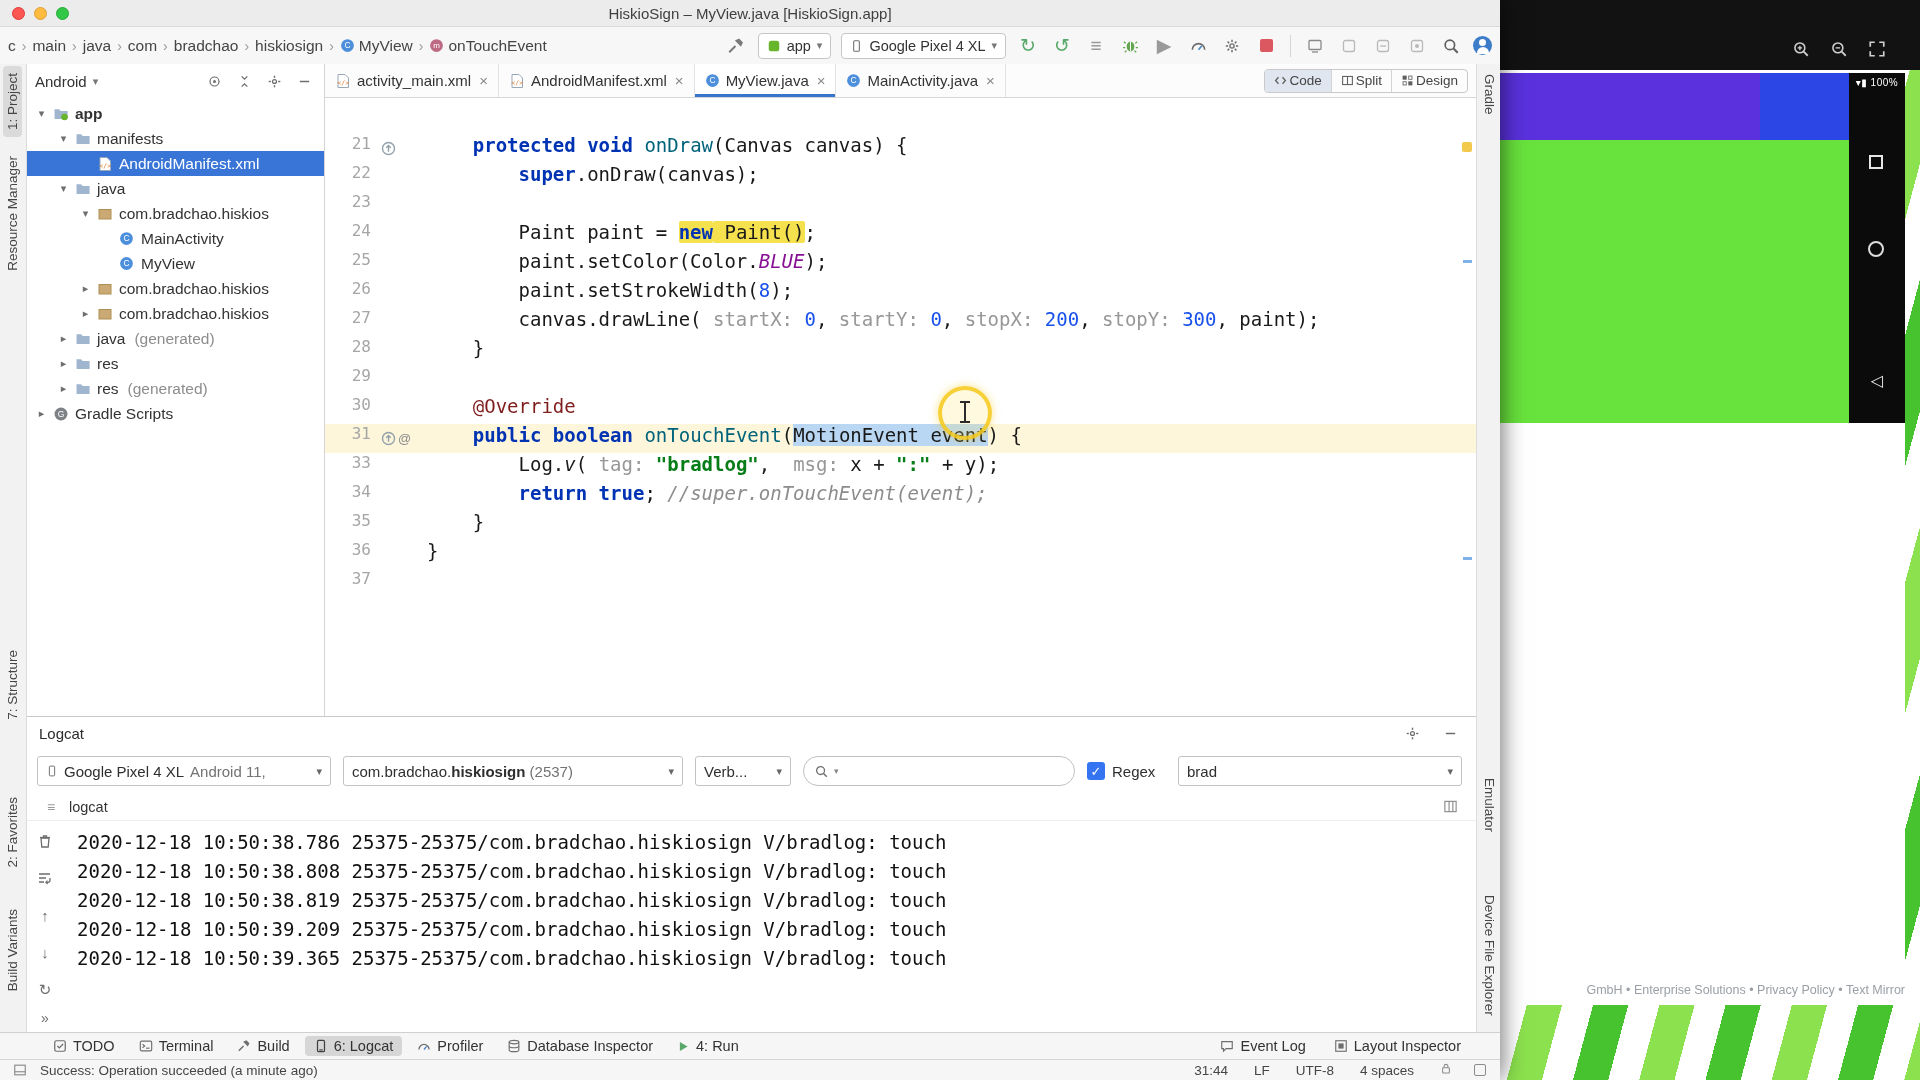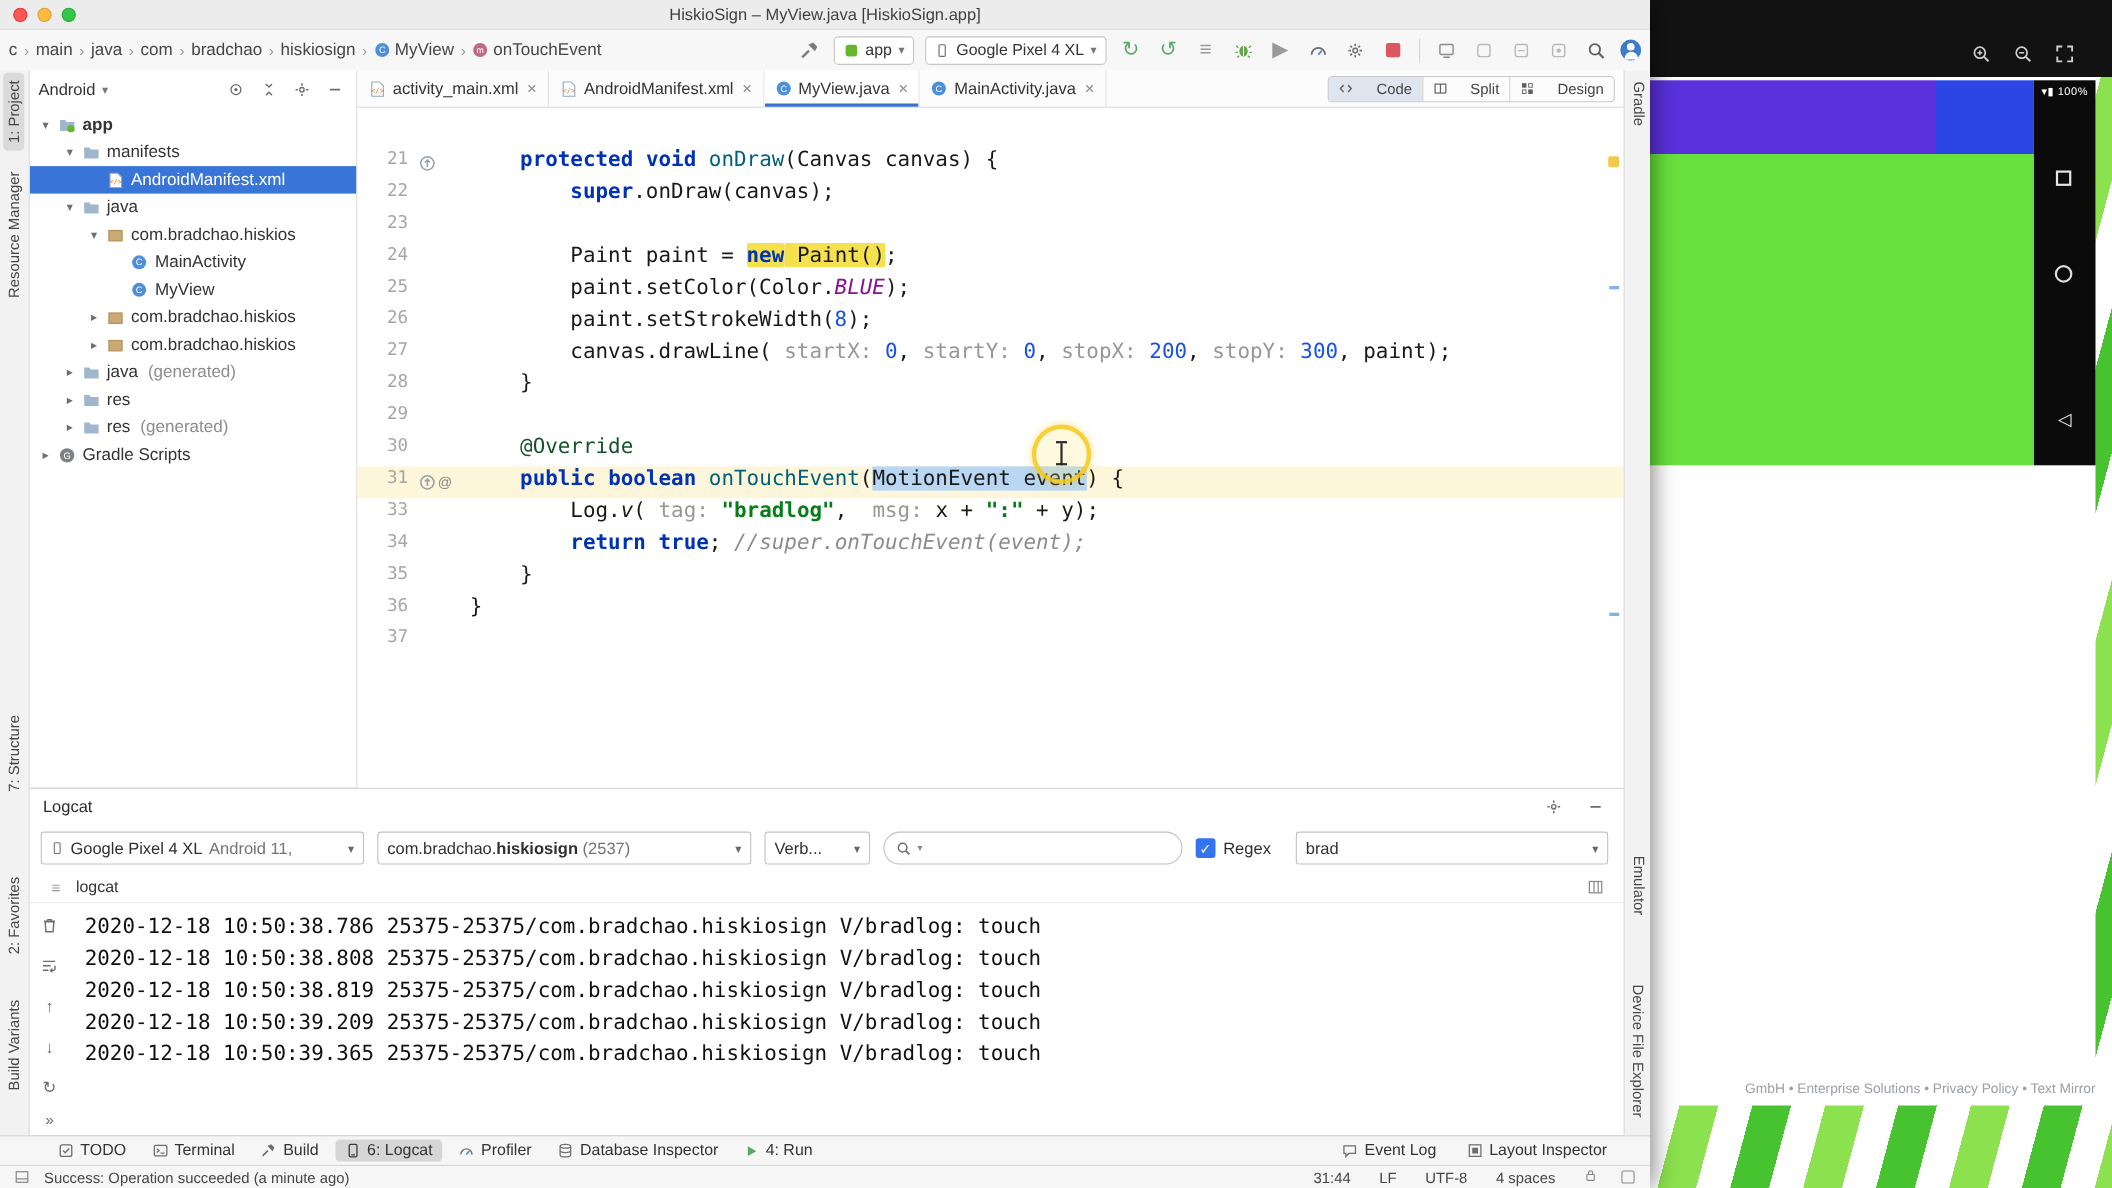--- a/index.html
+++ b/index.html
@@ -82,39 +82,39 @@
   .trow .suffix{color:#8c8c8c;margin-left:4px}
   .trow .bold{font-weight:bold}
 
   .editorcol{flex:1 1 auto;display:flex;flex-direction:column;min-width:0}
   .tabbar{height:34px;border-bottom:1px solid #d6d6d6;background:#fcfcfc;display:flex;align-items:stretch;flex:0 0 auto}
   .tabs{display:flex}
   .tab{display:flex;align-items:center;gap:6px;padding:0 10px;font-size:15px;color:#333;border-right:1px solid #e3e3e3;position:relative}
   .tab.active{background:#fff;box-shadow:inset 0 -3px 0 #3874cb}
   .tabclose{color:#888;font-size:15px;margin-left:2px}
   .modes{margin-left:auto;display:flex;align-items:center;margin-right:8px;border:1px solid #c9c9c9;border-radius:4px;height:24px;align-self:center;overflow:hidden}
-  .mode{display:flex;align-items:center;gap:21px;padding:0 9px;font-size:13.5px;color:#444;height:100%}
+  .mode{display:flex;align-items:center;gap:2px;padding:0 9px;font-size:13.5px;color:#444;height:100%}
   .mode.active{background:#dfe6ef}
   .mode + .mode{border-left:1px solid #d4d4d4}
 
   .code{flex:1;position:relative;background:#fff;overflow:hidden;font-family:"DejaVu Sans Mono",monospace;font-size:19px;padding-top:36px}
   .crow{height:29px;display:flex;}
   .crow.caret{background:#fdf6da}
   .gnum{width:50px;text-align:right;color:#a6a6a6;font-size:16px;flex:0 0 auto;padding-right:4px}
   .gicon{width:52px;flex:0 0 auto;display:inline-flex;align-items:center;padding-left:6px;gap:2px}
   .gat{color:#8a8a8a;font-size:13px;font-family:"Liberation Sans",sans-serif}
   .ctext{white-space:pre;color:#191919}
   .tk-kw{color:#0033B3;font-weight:bold}
   .tk-meth{color:#00627A}
   .tk-field{color:#871094;font-style:italic}
   .tk-num{color:#1750EB}
   .tk-str{color:#067D17;font-weight:bold}
   .tk-cmt{color:#8C8C8C;font-style:italic}
   .tk-hint{color:#979797}
-  .tk-ann{color:#14532d}
+  .tk-ann{color:#7f1d1d}
   .tk-sel{background:#B9D6F2}
   .tk-hl{background:#F5E14E;border-radius:2px}
   .tk-imeth{font-style:italic}
   .stripe-mark{position:absolute;right:4px}
   .mark-yellow{top:44px;width:10px;height:10px;background:#f2c94c;border-radius:2px}
   .mark-blue1{top:162px;width:9px;height:3px;background:#7fb3e8}
   .mark-blue2{top:459px;width:9px;height:3px;background:#7fb3e8}
 
   
   .logcat{flex:1;border-top:1px solid #c9c9c9;display:flex;flex-direction:column;background:#fff;min-height:0}

